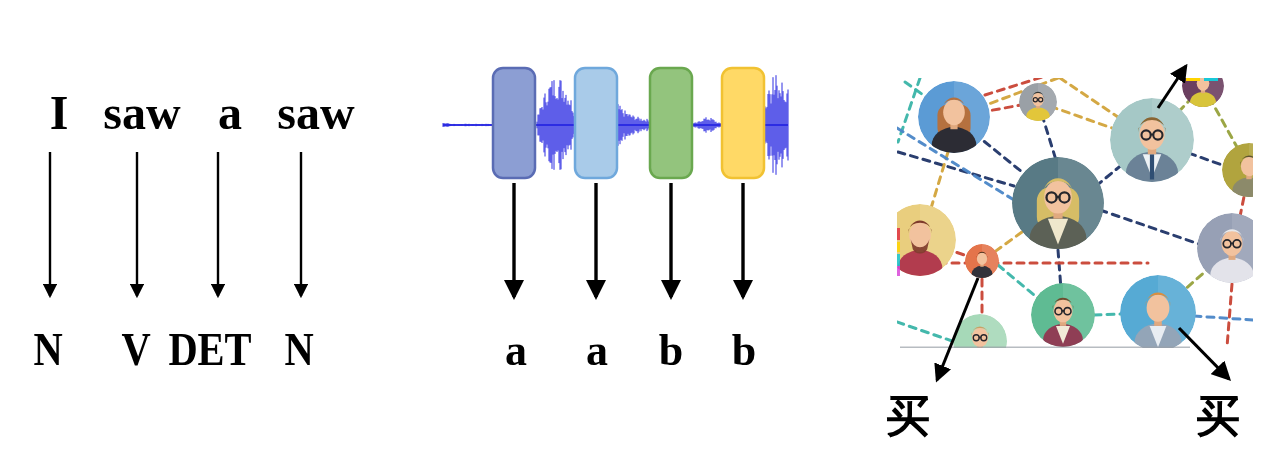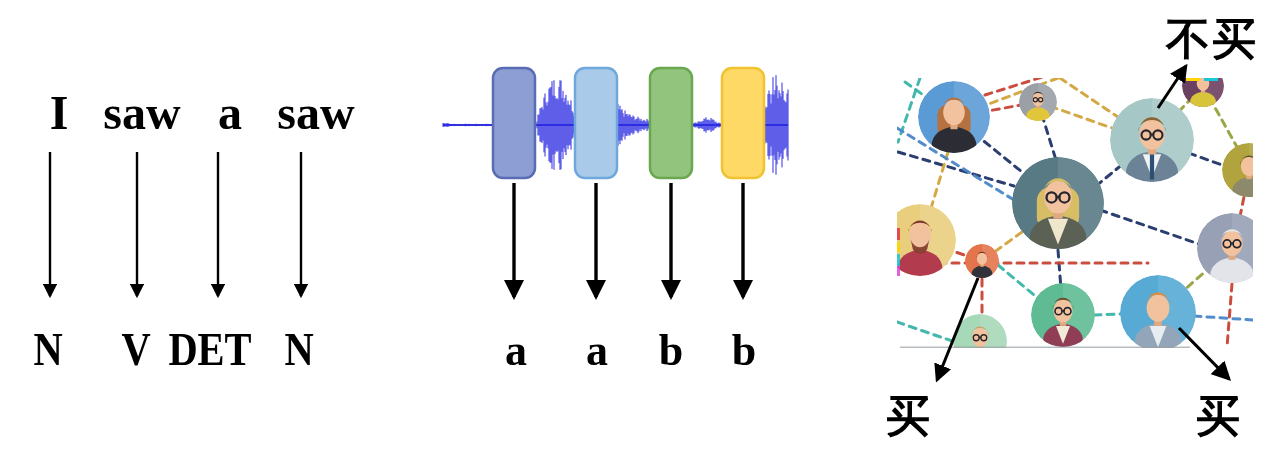--- a/index.html
+++ b/index.html
@@ -268,16 +268,15 @@
   <div class="lbl tag" style="left:48px;top:350px;">N</div>
   <div class="lbl tag" style="left:136px;top:350px;">V</div>
   <div class="lbl tag" style="left:210px;top:350px;">DET</div>
   <div class="lbl tag" style="left:299px;top:350px;">N</div>
 
   <div class="lbl seg" style="left:516px;top:351px;">a</div>
   <div class="lbl seg" style="left:597px;top:351px;">a</div>
   <div class="lbl seg" style="left:671px;top:351px;">b</div>
   <div class="lbl seg" style="left:744px;top:351px;">b</div>
 
-  <div class="lbl cn" style="left:1212px;top:40px;">不买</div>
   <div class="lbl cn" style="left:909px;top:417px;">买</div>
   <div class="lbl cn" style="left:1219px;top:417px;">买</div>
 </div>
 
 </body></html>

